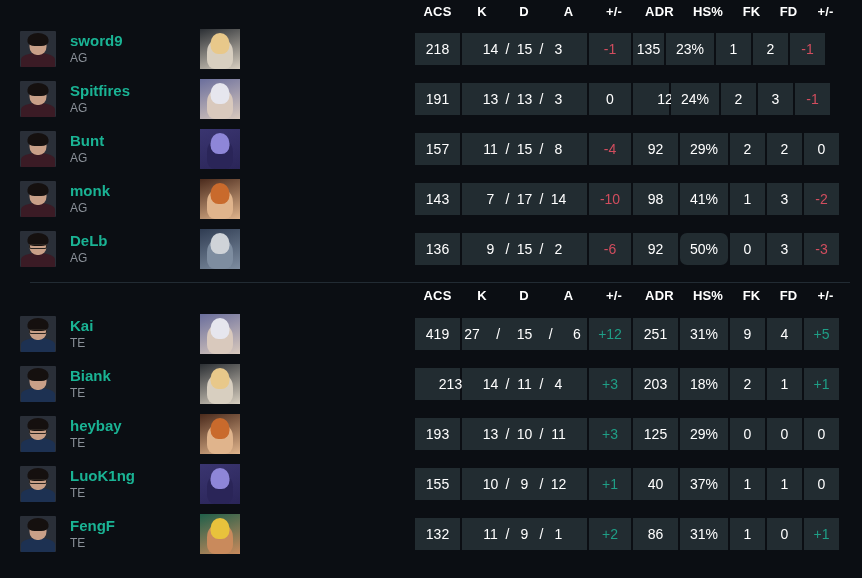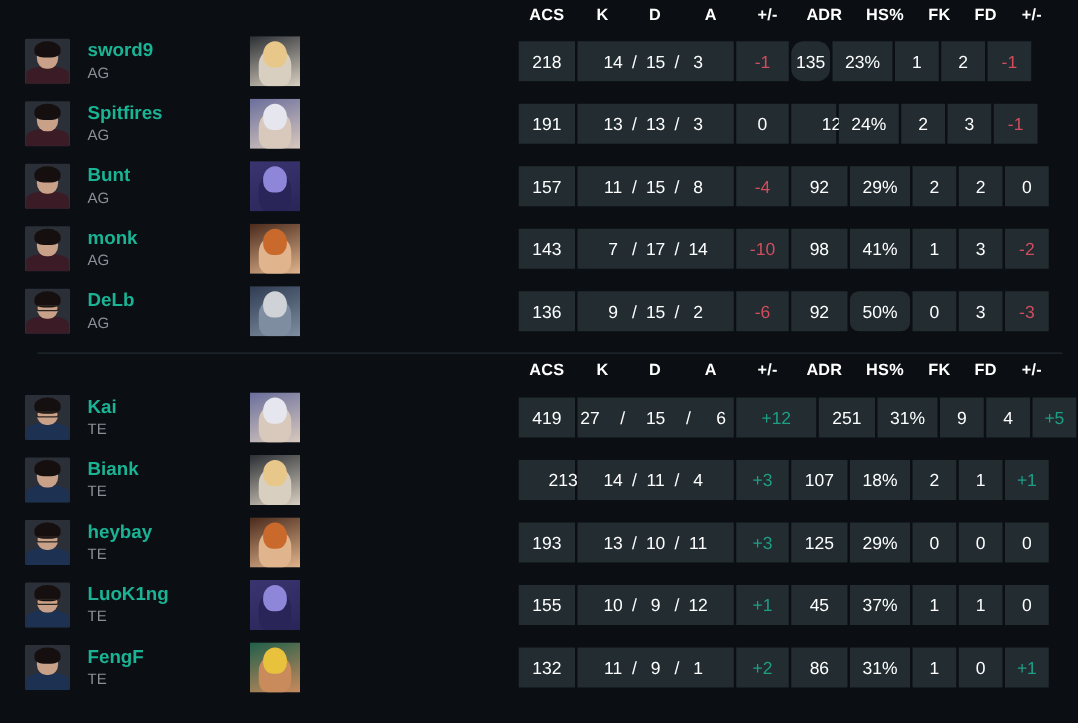--- a/index.html
+++ b/index.html
@@ -248,21 +248,21 @@
         <div class="stats">
           <div class="cell" style="width: 45px;">218</div>
           <div class="cell kda" style="width: 125px;">
             <span class="k">14</span>
             <span class="sl">/</span>
             <span class="d">15</span>
             <span class="sl">/</span>
             <span class="a">3</span>
           </div>
           <div class="cell neg" style="width: 42px;">-1</div>
-          <div class="cell" style="width: 31px; border-radius: 10px;">135</div>
+          <div class="cell" style="width: 31px;">135</div>
           <div class="cell" style="width: 48px;">23%</div>
           <div class="cell" style="width: 35px;">1</div>
           <div class="cell" style="width: 35px;">2</div>
           <div class="cell neg" style="width: 35px;">-1</div>
         </div>
       </div>
       <div class="player-row">
         <div class="pr-left">
           <div class="avatar teamA">
             <div class="body"></div>
@@ -434,21 +434,21 @@
         </div>
         <div class="stats">
           <div class="cell" style="width: 45px;">419</div>
           <div class="cell kda" style="width: 125px; justify-content: space-between;">
             <span class="k">27</span>
             <span class="sl">/</span>
             <span class="d">15</span>
             <span class="sl">/</span>
             <span class="a">6</span>
           </div>
-          <div class="cell pos" style="width: 64px;">+12</div>
+          <div class="cell pos" style="width: 42px;">+12</div>
           <div class="cell" style="width: 45px;">251</div>
           <div class="cell" style="width: 48px;">31%</div>
           <div class="cell" style="width: 35px;">9</div>
           <div class="cell" style="width: 35px;">4</div>
           <div class="cell pos" style="width: 35px;">+5</div>
         </div>
       </div>
       <div class="player-row">
         <div class="pr-left">
           <div class="avatar teamB">
@@ -469,21 +469,21 @@
         <div class="stats">
           <div class="cell" style="width: 45px; padding-left: 26px;">213</div>
           <div class="cell kda" style="width: 125px;">
             <span class="k">14</span>
             <span class="sl">/</span>
             <span class="d">11</span>
             <span class="sl">/</span>
             <span class="a">4</span>
           </div>
           <div class="cell pos" style="width: 42px;">+3</div>
-          <div class="cell" style="width: 45px;">107</div>
+          <div class="cell" style="width: 45px;">203</div>
           <div class="cell" style="width: 48px;">18%</div>
           <div class="cell" style="width: 35px;">2</div>
           <div class="cell" style="width: 35px;">1</div>
           <div class="cell pos" style="width: 35px;">+1</div>
         </div>
       </div>
       <div class="player-row">
         <div class="pr-left">
           <div class="avatar teamB">
             <div class="body"></div>
@@ -539,21 +539,21 @@
         <div class="stats">
           <div class="cell" style="width: 45px;">155</div>
           <div class="cell kda" style="width: 125px;">
             <span class="k">10</span>
             <span class="sl">/</span>
             <span class="d">9</span>
             <span class="sl">/</span>
             <span class="a">12</span>
           </div>
           <div class="cell pos" style="width: 42px;">+1</div>
-          <div class="cell" style="width: 45px;">45</div>
+          <div class="cell" style="width: 45px;">40</div>
           <div class="cell" style="width: 48px;">37%</div>
           <div class="cell" style="width: 35px;">1</div>
           <div class="cell" style="width: 35px;">1</div>
           <div class="cell zero" style="width: 35px;">0</div>
         </div>
       </div>
       <div class="player-row">
         <div class="pr-left">
           <div class="avatar teamB">
             <div class="body"></div>

